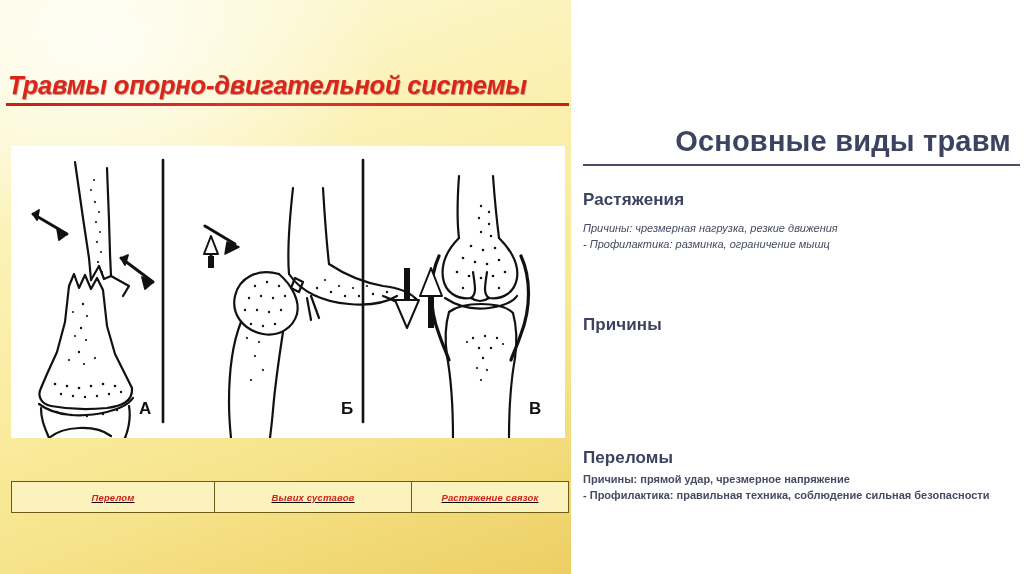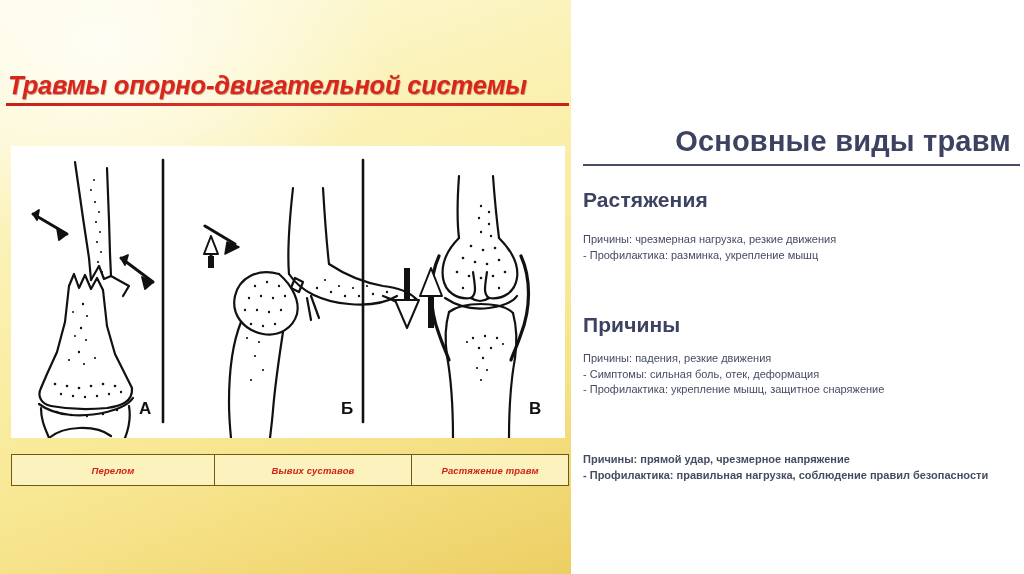--- a/index.html
+++ b/index.html
@@ -101,27 +101,28 @@
     background: #ffffff;
     z-index: 3;
     overflow: hidden;
   }
   .figure-svg { display: block; width: 554px; height: 292px; }
 
   
   .caption-table {
     position: absolute;
     left: 11px;
-    top: 454px;
+    top: 481px;
     width: 554px;
     height: 30px;
     border-collapse: collapse;
     table-layout: fixed;
     z-index: 3;
     background: #faf0b4;
+    text-decoration: underline;
   }
   .caption-table td {
     border: 1.6px solid #6b5b16;
     background: #fbf2bd;
     text-align: center;
     vertical-align: middle;
     color: #cf2117;
     font-size: 9.5px;
     font-weight: bold;
     font-style: italic;
@@ -167,21 +168,21 @@
 
   .sections {
     position: absolute;
     left: 12px;
     top: 190px;
     width: 441px;
   }
   .section { margin: 0 0 0 0; }
   .section-title {
     margin: 0;
-    font-size: 21px;
+    font-size: 17px;
     line-height: 20px;
     font-weight: bold;
     color: #3c4260;
     letter-spacing: .1px;
     white-space: nowrap;
   }
   .section-lines {
     margin: 0;
     padding: 0;
     list-style: none;
@@ -189,21 +190,21 @@
   .section-lines li {
     font-size: 11px;
     line-height: 15.5px;
     color: #454b63;
     white-space: nowrap;
   }
   .section-lines li.wrap { white-space: normal; }
 
   
   .sec-1 { position: absolute; left: 0;  top: 0;   }
-  .sec-1 .section-lines { margin-top: 22px; }
+  .sec-1 .section-lines { margin-top: 11px; font-style: italic; }
   .sec-2 { position: absolute; left: 0;  top: 125px; }
   .sec-2 .section-lines { margin-top: 16px; }
   .sec-3 { position: absolute; left: 0;  top: 258px; }
   .sec-3 .section-lines { margin-top: 4px; font-weight: bold; }
 </style>
 </head>
 <body>
 
 <div class="slide">
 
@@ -447,54 +448,50 @@
 
         </g>
       </svg>
     </div>
 
     <table class="caption-table">
       <tbody>
         <tr>
           <td class="cell-a">Перелом</td>
           <td class="cell-b">Вывих суставов</td>
-          <td class="cell-c">Растяжение травм</td>
+          <td class="cell-c">Растяжение связок</td>
         </tr>
       </tbody>
     </table>
 
   </div>
 
   <div class="right-panel">
 
     <h2 class="main-heading">Основные виды травм</h2>
     <div class="heading-rule"></div>
 
     <div class="sections">
 
       <div class="section sec-1">
         <h3 class="section-title">Растяжения</h3>
         <ul class="section-lines">
           <li>Причины: чрезмерная нагрузка, резкие движения</li>
-          <li>- Профилактика: разминка, укрепление мышц</li>
+          <li>- Профилактика: разминка, ограничение мышц</li>
         </ul>
       </div>
 
       <div class="section sec-2">
         <h3 class="section-title">Причины</h3>
+      </div>
+
+      <div class="section sec-3">
+        <h3 class="section-title">Переломы</h3>
         <ul class="section-lines">
-          <li>Причины: падения, резкие движения</li>
-          <li>- Симптомы: сильная боль, отек, деформация</li>
-          <li>- Профилактика: укрепление мышц, защитное снаряжение</li>
+          <li>Причины: прямой удар, чрезмерное напряжение</li>
+          <li class="wrap">- Профилактика: правильная техника, соблюдение сильная безопасности</li>
         </ul>
       </div>
 
-      <div class="section sec-3">
-        <ul class="section-lines">
-          <li>Причины: прямой удар, чрезмерное напряжение</li>
-          <li class="wrap">- Профилактика: правильная нагрузка, соблюдение правил безопасности</li>
-        </ul>
-      </div>
-
     </div>
   </div>
 
 </div>
 
 </body></html>

